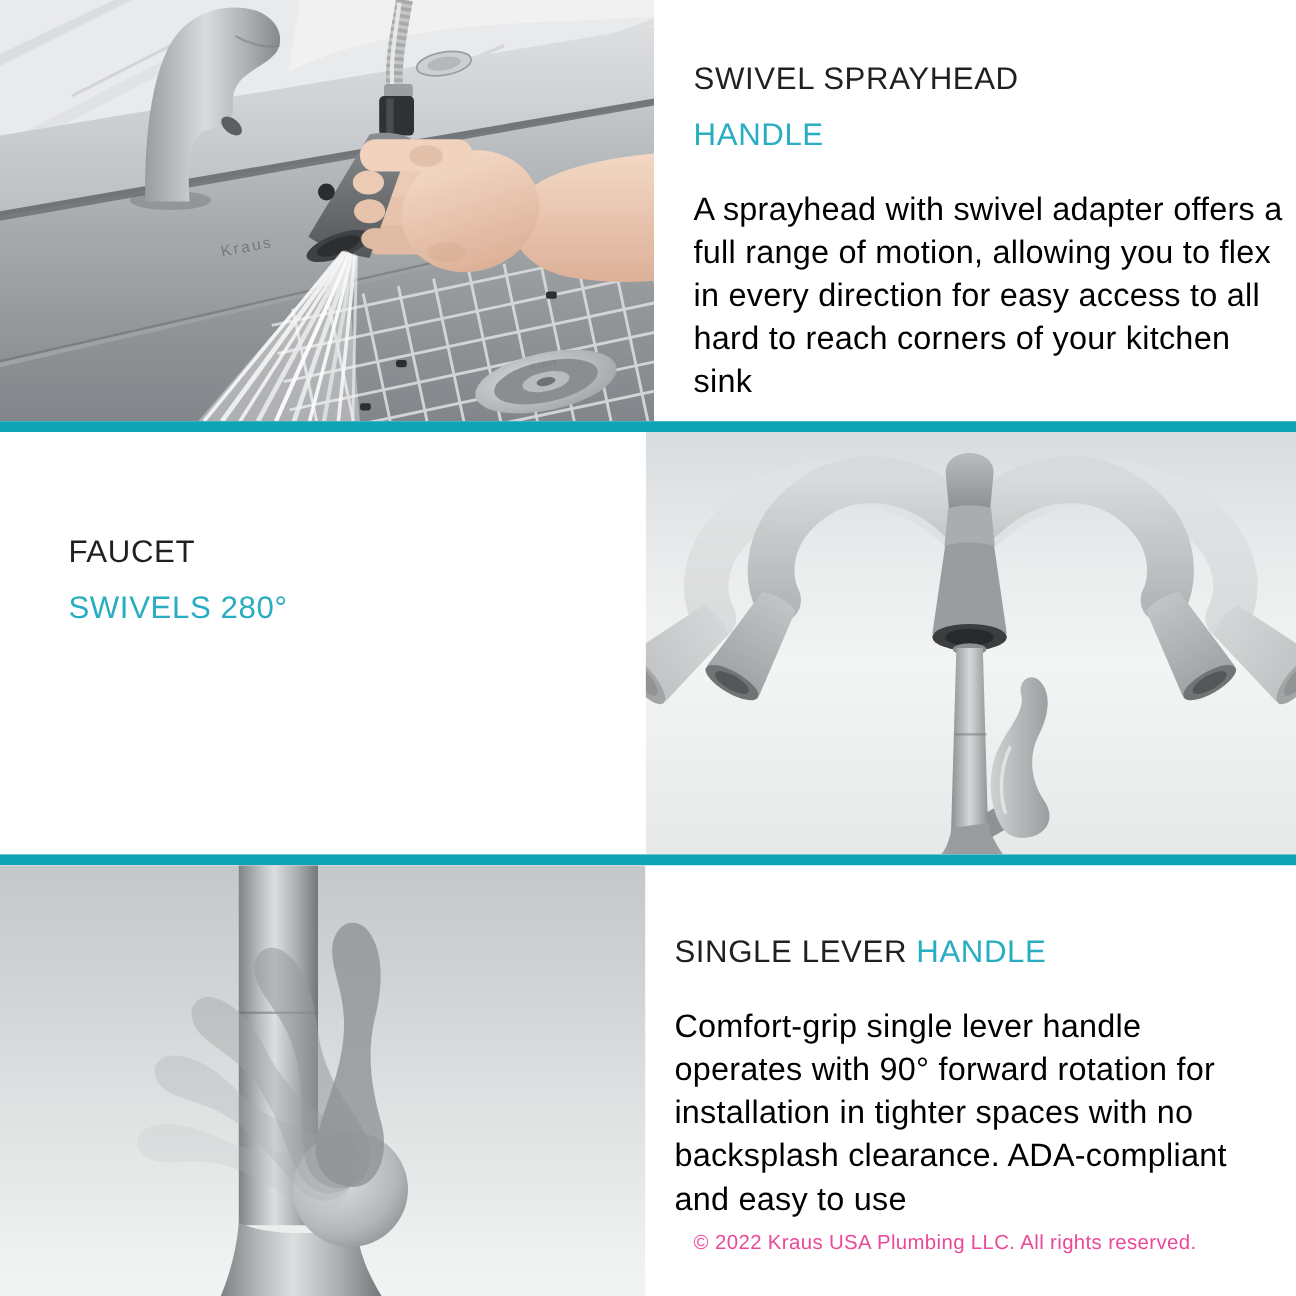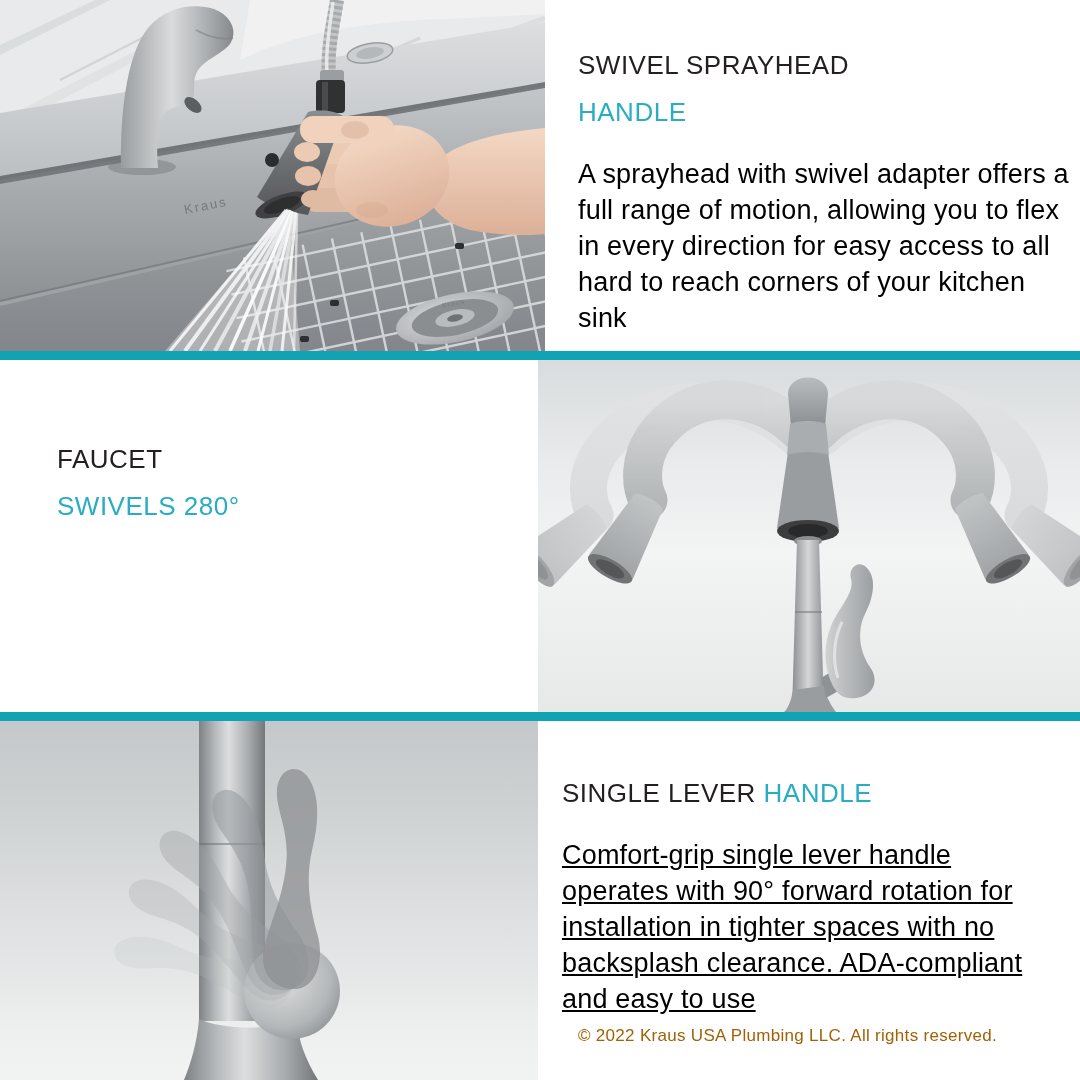--- a/index.html
+++ b/index.html
@@ -6,21 +6,21 @@
   #page{position:relative;width:1080px;height:1080px;background:#ffffff;overflow:hidden;
         font-family:"Liberation Sans", sans-serif;}
   .img-block{position:absolute;overflow:hidden;}
   .img-block svg{display:block;}
   .teal-bar{position:absolute;left:0;width:1080px;height:9px;background:#10a3b4;}
   .text-block{position:absolute;}
   .hd{font-weight:normal;font-size:26px;line-height:47px;letter-spacing:0.5px;color:#231f20;}
   .hd .line{display:block;}
   .hd .teal{color:#28adc2;}
   .body-copy{margin:20px 0 0 0;font-size:27px;line-height:36px;color:#000000;letter-spacing:0.2px;}
-  #copyright{position:absolute;left:578px;top:1026px;font-size:17px;letter-spacing:0.3px;color:#a16207;}
+  #copyright{position:absolute;left:578px;top:1026px;font-size:17px;letter-spacing:0.3px;color:#ec4899;}
 </style>
 </head>
 <body>
 
 <div id="page">
 
   <div class="img-block" style="left:0;top:0;width:545px;height:351px;">
     <svg width="545" height="351" viewBox="0 0 545 351" xmlns="http://www.w3.org/2000/svg">
       <defs>
         <linearGradient id="p1deck" x1="0" y1="0" x2="0" y2="1">
@@ -333,18 +333,18 @@
         <use href="#p3blade" transform="translate(292,268) scale(0.92)" fill="#8e9194" opacity="0.78"></use>
       </g>
     </svg>
   </div>
 
   <div class="text-block" style="left:562px;top:770px;width:478px;">
     <div class="hd">
       <span>SINGLE LEVER</span>
       <span class="teal">HANDLE</span>
     </div>
-    <p class="body-copy" style="text-decoration:underline;">Comfort-grip single lever handle operates with 90° forward rotation for installation in tighter spaces with no backsplash clearance. ADA-compliant and easy to use</p>
+    <p class="body-copy" style="">Comfort-grip single lever handle operates with 90° forward rotation for installation in tighter spaces with no backsplash clearance. ADA-compliant and easy to use</p>
   </div>
 
   <div id="copyright">© 2022 Kraus USA Plumbing LLC. All rights reserved.</div>
 
 </div>
 
 </body></html>

